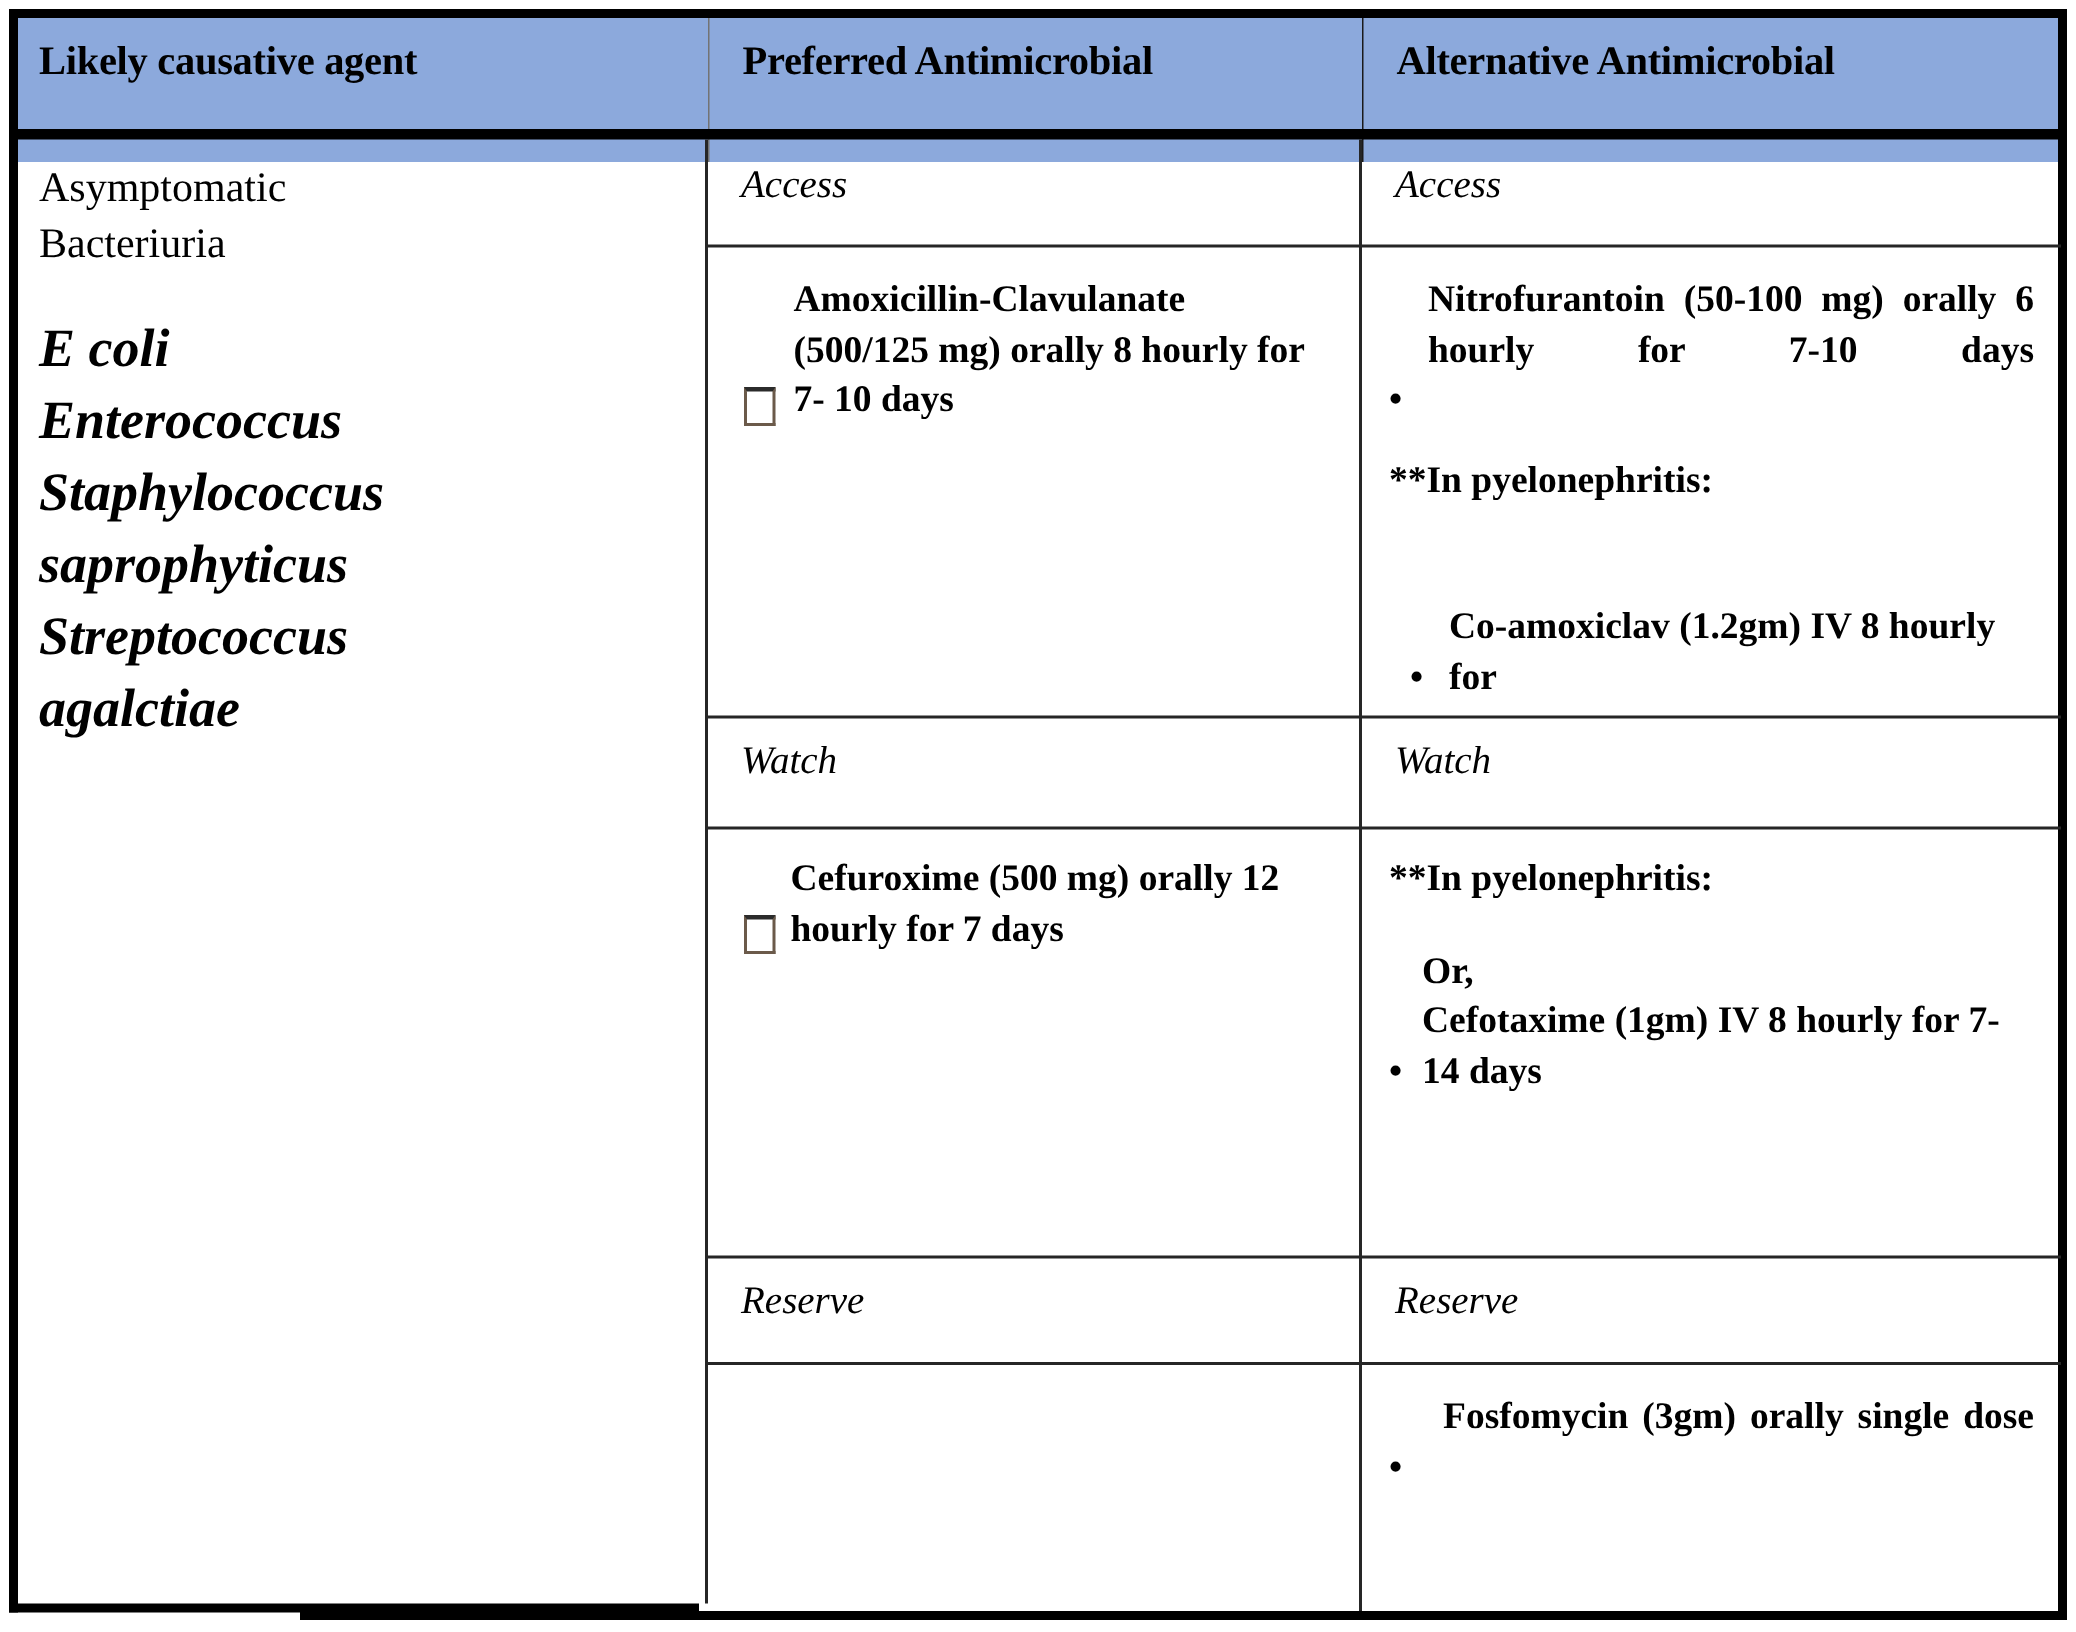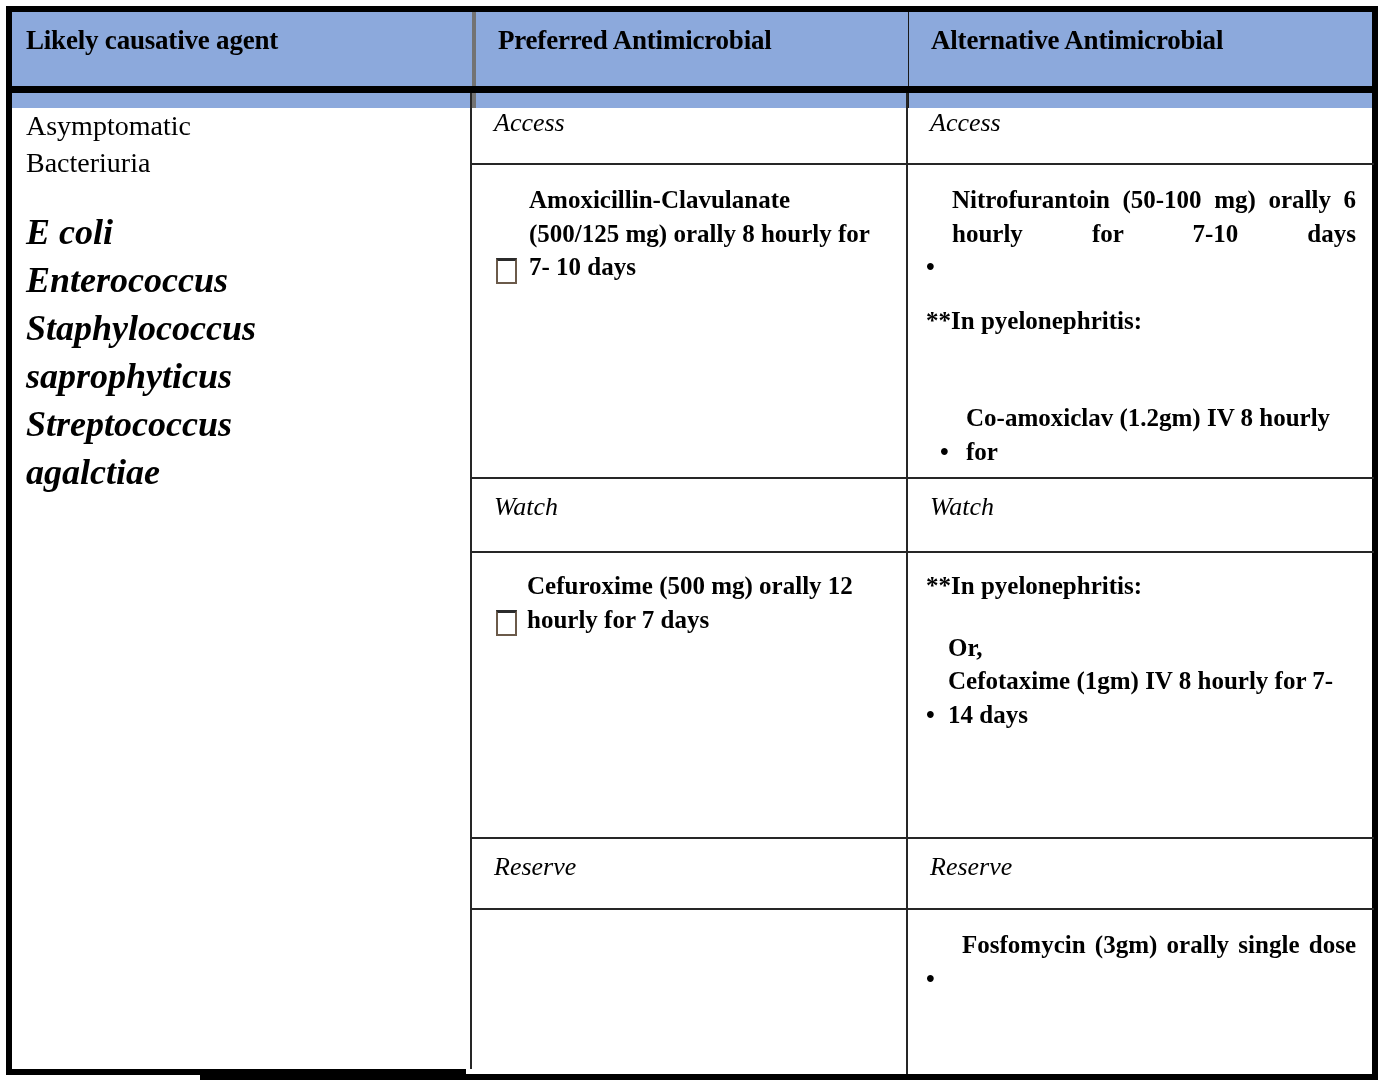--- a/index.html
+++ b/index.html
@@ -55,21 +55,21 @@
     width: 1360px; height: 96px;
     display: flex;
   }
   .hcell {
     background: #8CA9DC;
     display: flex;
     align-items: flex-start;
     box-sizing: border-box;
   }
   .hcell-1 { width: 460px; padding: 14px 0 0 14px; }
-  .hcell-2 { width: 436px; padding: 14px 0 0 22px; border-left: 4px solid #737373; }
+  .hcell-2 { width: 436px; padding: 14px 0 0 22px; border-left: 1px solid #737373; }
   .hcell-3 { width: 464px; padding: 14px 0 0 22px; border-left: 1px solid #1a1a1a; }
   .hcell .htext {
     font-weight: bold;
     font-size: 27px;
     line-height: 1.05;
     letter-spacing: -0.2px;
     white-space: nowrap;
   }
 
   

